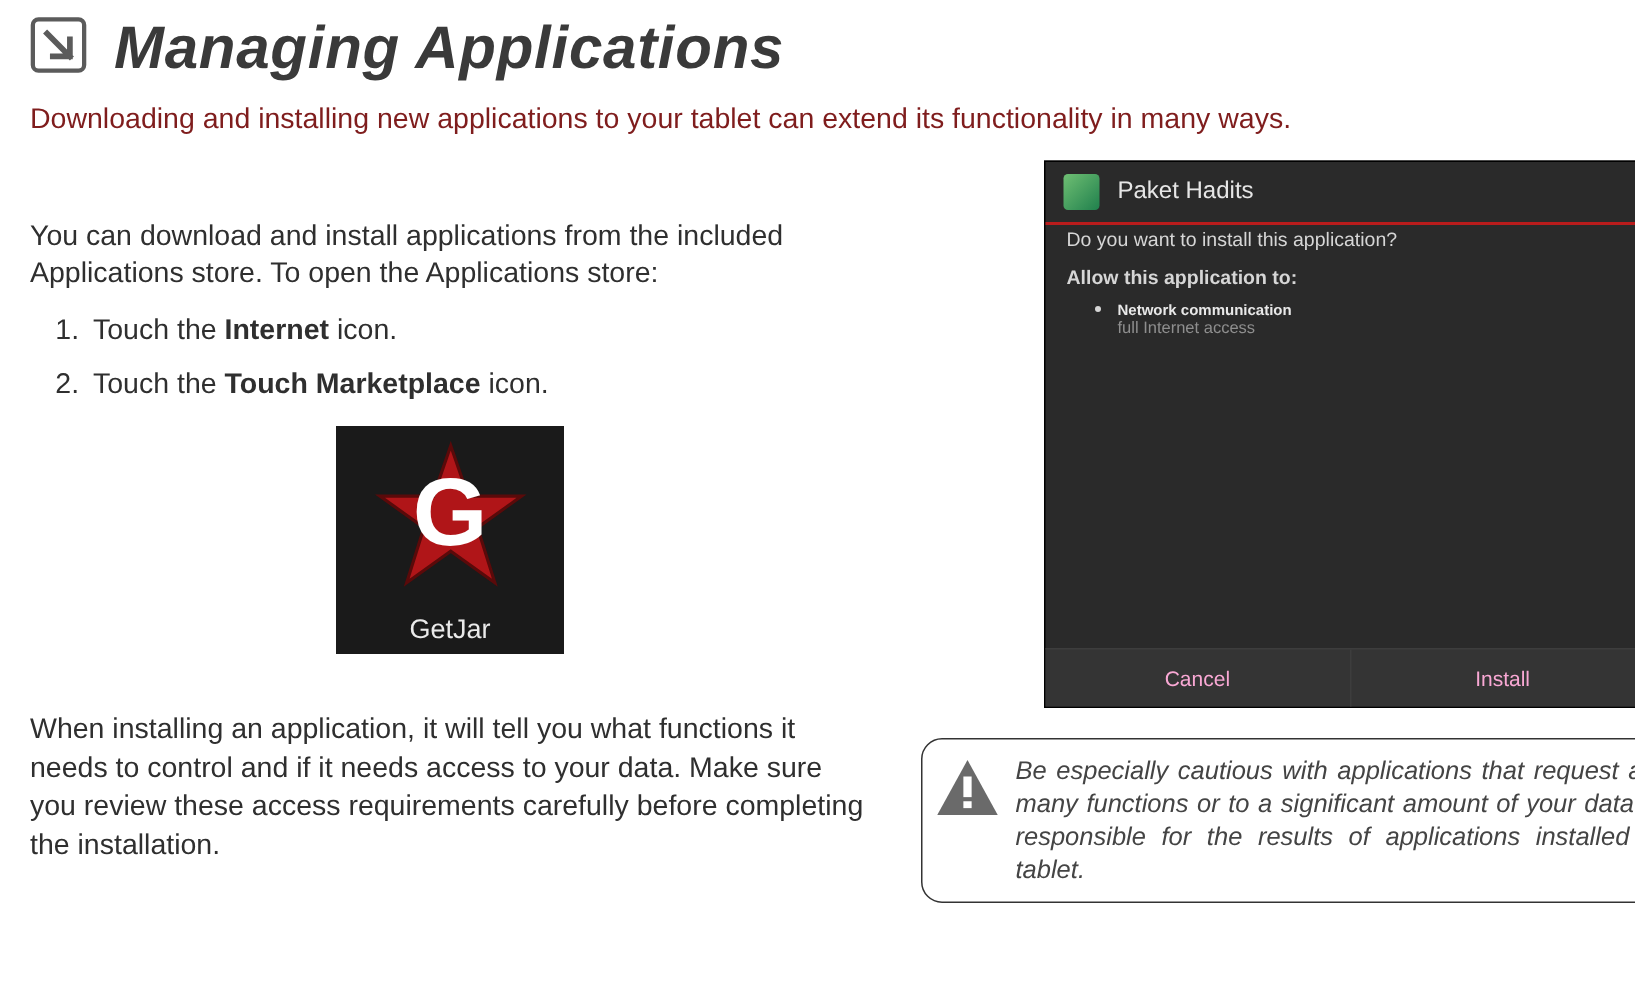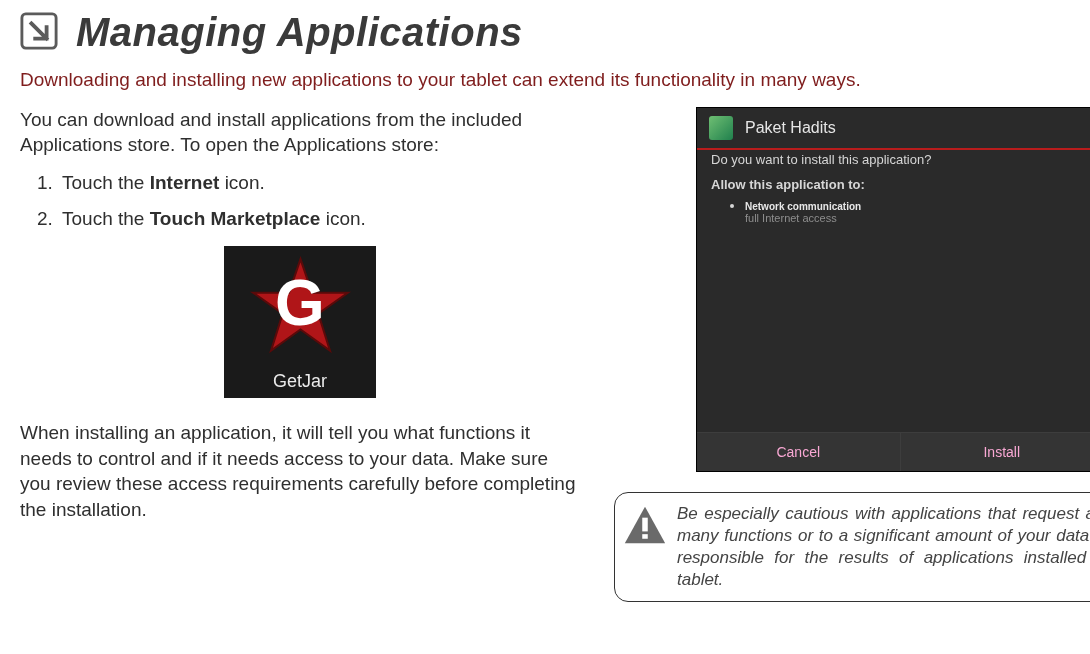--- a/index.html
+++ b/index.html
@@ -50,20 +50,21 @@
       display: flex;
       flex-direction: column;
       align-items: flex-start;
       gap: 20px;
     }
     .body-para {
       font-size: 19px;
       color: #2f2f2f;
       line-height: 1.35;
       margin-bottom: 14px;
+      margin-top: 38px;
     }
     .step-list {
       list-style: decimal;
       padding-left: 38px;
       margin-bottom: 16px;
     }
     .step-list li {
       font-size: 19px;
       color: #2f2f2f;
       padding-left: 4px;

